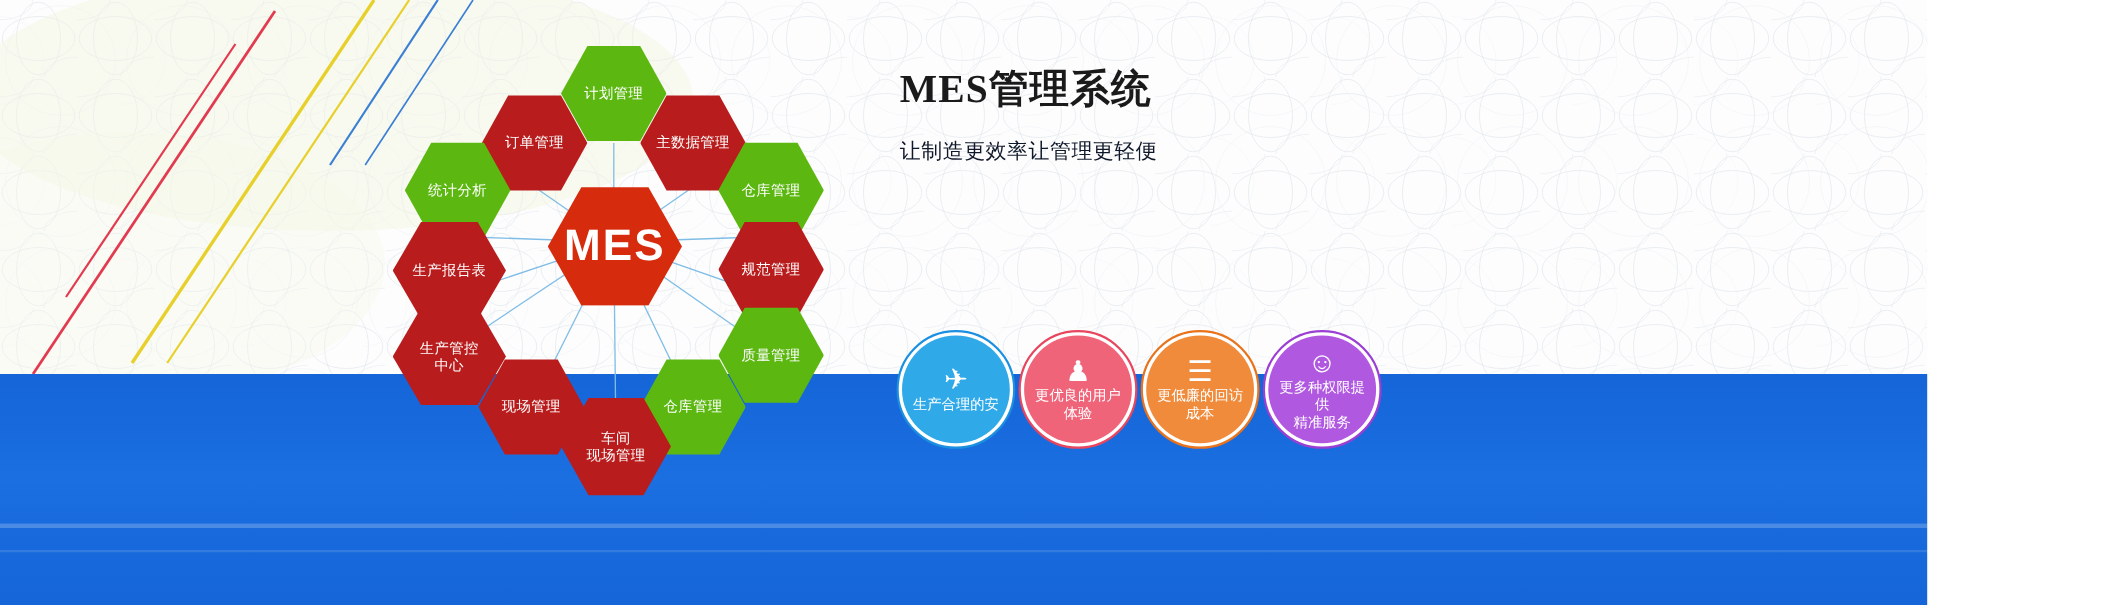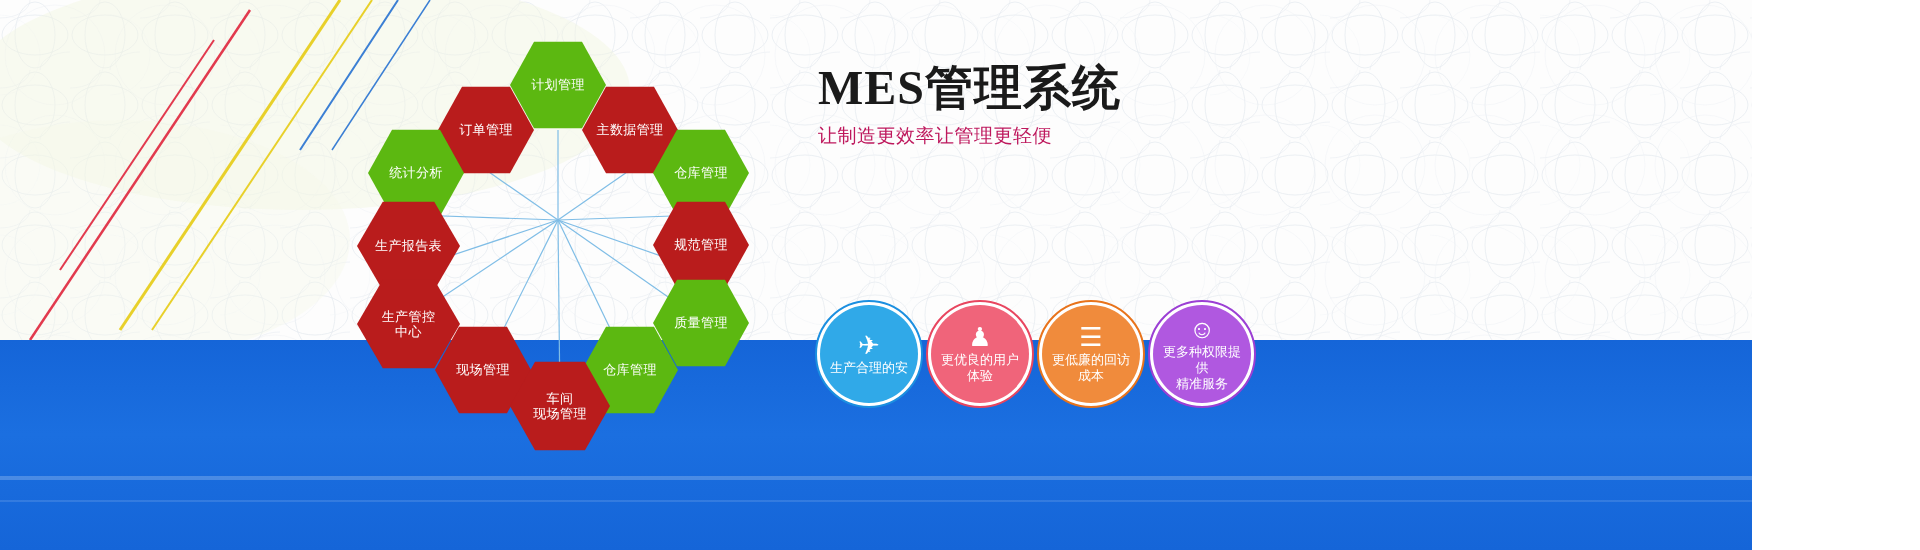--- a/index.html
+++ b/index.html
@@ -39,22 +39,22 @@
     letter-spacing:.4px;
     clip-path:polygon(25% 2%,75% 2%,100% 50%,75% 98%,25% 98%,0% 50%);
   }
   .hex.green { background:#5cb811; }
   .hex.blue  { background:#b91c1c; }
   .hex.center{ background:#d62b0c; font-size:40px; font-weight:bold; letter-spacing:2px; }
 
   
   .right { position:absolute; left:818px; top:62px; width:470px; }
   .title { font-family:"Liberation Serif","DejaVu Serif",serif;
-           font-size:48px; font-weight:bold; color:#1a1a1a; letter-spacing:1px; line-height:1.1; }
-  .subtitle { margin-top:8px; font-size:19px; color:#be185d; letter-spacing:.5px; }
+           font-size:36px; font-weight:bold; color:#1a1a1a; letter-spacing:1px; line-height:1.1; }
+  .subtitle { margin-top:23px; font-size:19px; color:#0f172a; letter-spacing:.5px; }
   .para { margin-top:22px; font-size:17px; color:#5c6066; line-height:32px; letter-spacing:.2px; }
   .para div { white-space:nowrap; }
 
   
   .badges { position:absolute; left:820px; top:305px; display:flex; gap:13px; }
   .badge {
     width:98px; height:98px; border-radius:50%;
     display:flex; flex-direction:column; align-items:center; justify-content:center;
     color:#fff; font-size:13px; line-height:1.25; text-align:center;
     position:relative;
@@ -152,20 +152,23 @@
         <div class="hex blue" style="left: 105px; top: 305px; width: 96px; height: 90px;">
           <span>现场管理</span>
         </div>
         <div class="hex green" style="left: 252px; top: 305px; width: 96px; height: 90px;">
           <span>仓库管理</span>
         </div>
         <div class="hex blue" style="left: 180px; top: 340px; width: 100px; height: 92px;">
           <span>车间<br>现场管理</span>
         </div>
       </div>
+    <div class="hex center" style="left:168px;top:148px;width:122px;height:112px;">
+      <span>MES</span>
+    </div>
   </div>
 
   <div class="right">
     <div class="title">MES管理系统</div>
     <div class="subtitle">让制造更效率让管理更轻便</div>
   </div>
 
   <div class="badges" id="badges">
       <div class="badge" style="background: rgb(48, 169, 232);">
         <div class="ring" style="border-color: rgb(27, 143, 224);"></div>

